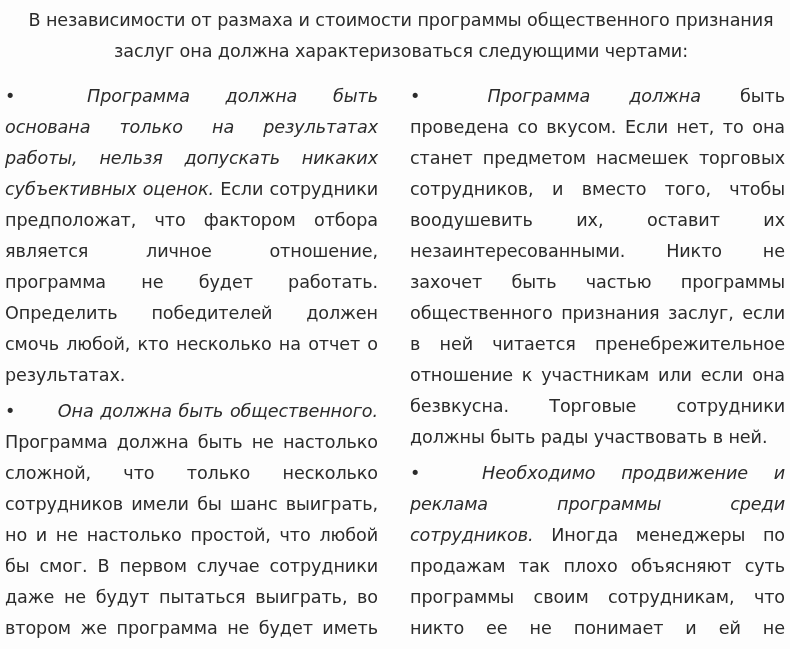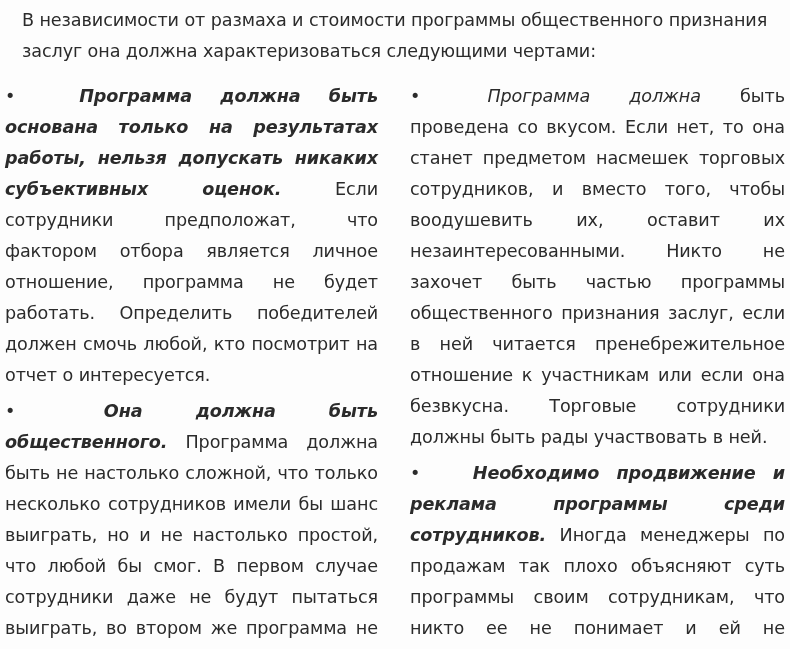--- a/index.html
+++ b/index.html
@@ -22,21 +22,21 @@
     box-sizing: border-box;
     padding: 0;
   }
 
   
   .intro {
     box-sizing: border-box;
     padding: 5px 10px 0 22px;
     font-size: 17.6px;
     line-height: 31px;
-    text-align: left;
+    text-align: center;
     letter-spacing: -0.1px;
   }
 
   
   .columns {
     display: flex;
     box-sizing: border-box;
     padding: 0;
     margin-top: 14px;
   }
@@ -69,21 +69,21 @@
   }
   p.para:last-child {
     margin-bottom: 0;
   }
   p.para + p.para {
     margin-top: 5px;
   }
 
   .lead-bi {
     font-style: italic;
-    font-weight: bold;
+    font-weight: normal;
     margin-left: 36px;
   }
   .lead-i {
     font-style: italic;
     font-weight: normal;
     margin-left: 28px;
   }
   .bullet {
     font-style: normal;
     font-weight: normal;
@@ -95,21 +95,21 @@
 <div class="page">
 
   <div class="intro">В независимости от размаха и стоимости программы общественного признания заслуг она должна характеризоваться следующими чертами:</div>
 
   <div class="columns">
 
     <div class="col col-left">
 
       <p class="para">
         <span class="bullet">•</span>
-        <span class="lead-bi">Программа должна быть основана только на результатах работы, нельзя допускать никаких субъективных оценок.</span><span> Если сотрудники предположат, что фактором отбора является личное отношение, программа не будет работать. Определить победителей должен смочь любой, кто посмотрит на отчет о интересуется.</span>
+        <span class="lead-bi">Программа должна быть основана только на результатах работы, нельзя допускать никаких субъективных оценок.</span><span> Если сотрудники предположат, что фактором отбора является личное отношение, программа не будет работать. Определить победителей должен смочь любой, кто несколько на отчет о результатах.</span>
       </p>
 
       <p class="para">
         <span class="bullet">•</span>
         <span class="lead-bi">Она должна быть общественного.</span><span> Программа должна быть не настолько сложной, что только несколько сотрудников имели бы шанс выиграть, но и не настолько простой, что любой бы смог. В первом случае сотрудники даже не будут пытаться выиграть, во втором же программа не будет иметь никакого смысла.</span>
       </p>
 
     </div>
 
     <div class="col-gap"></div>

